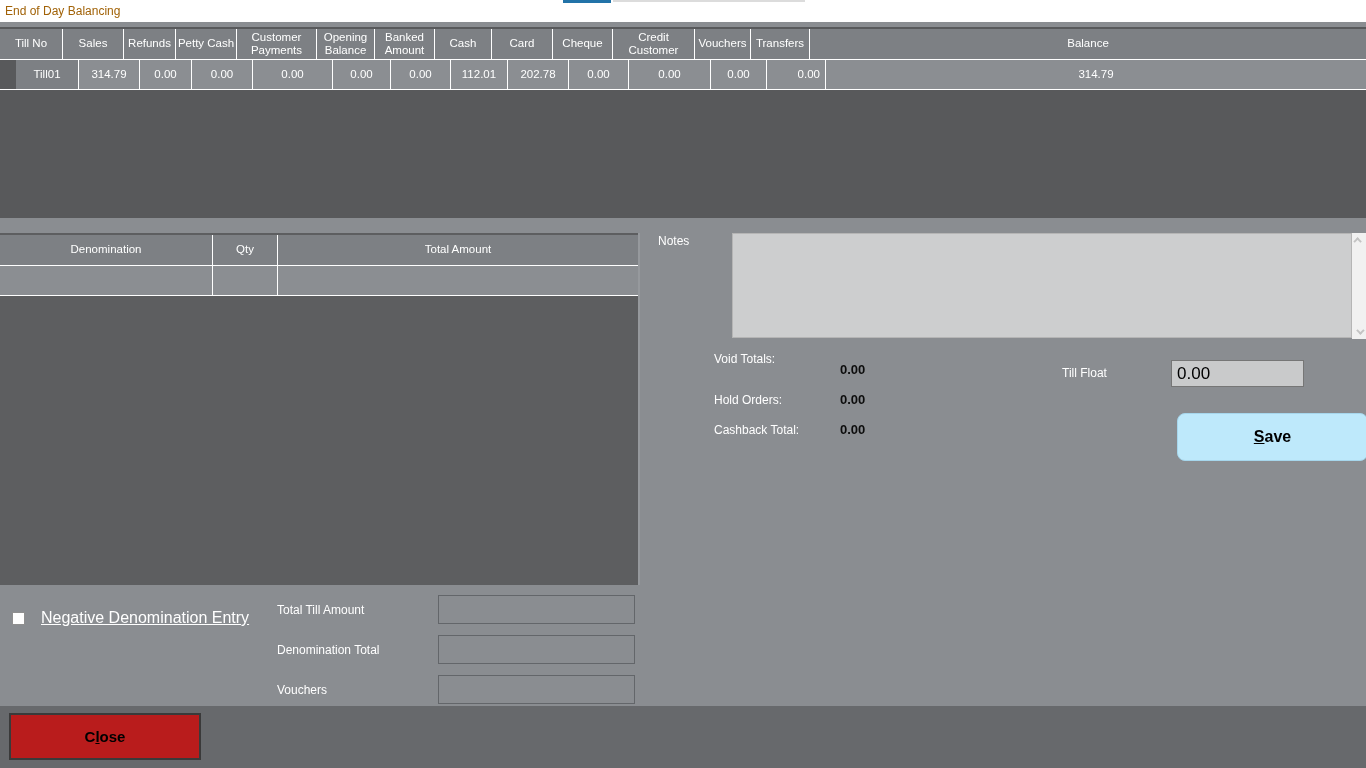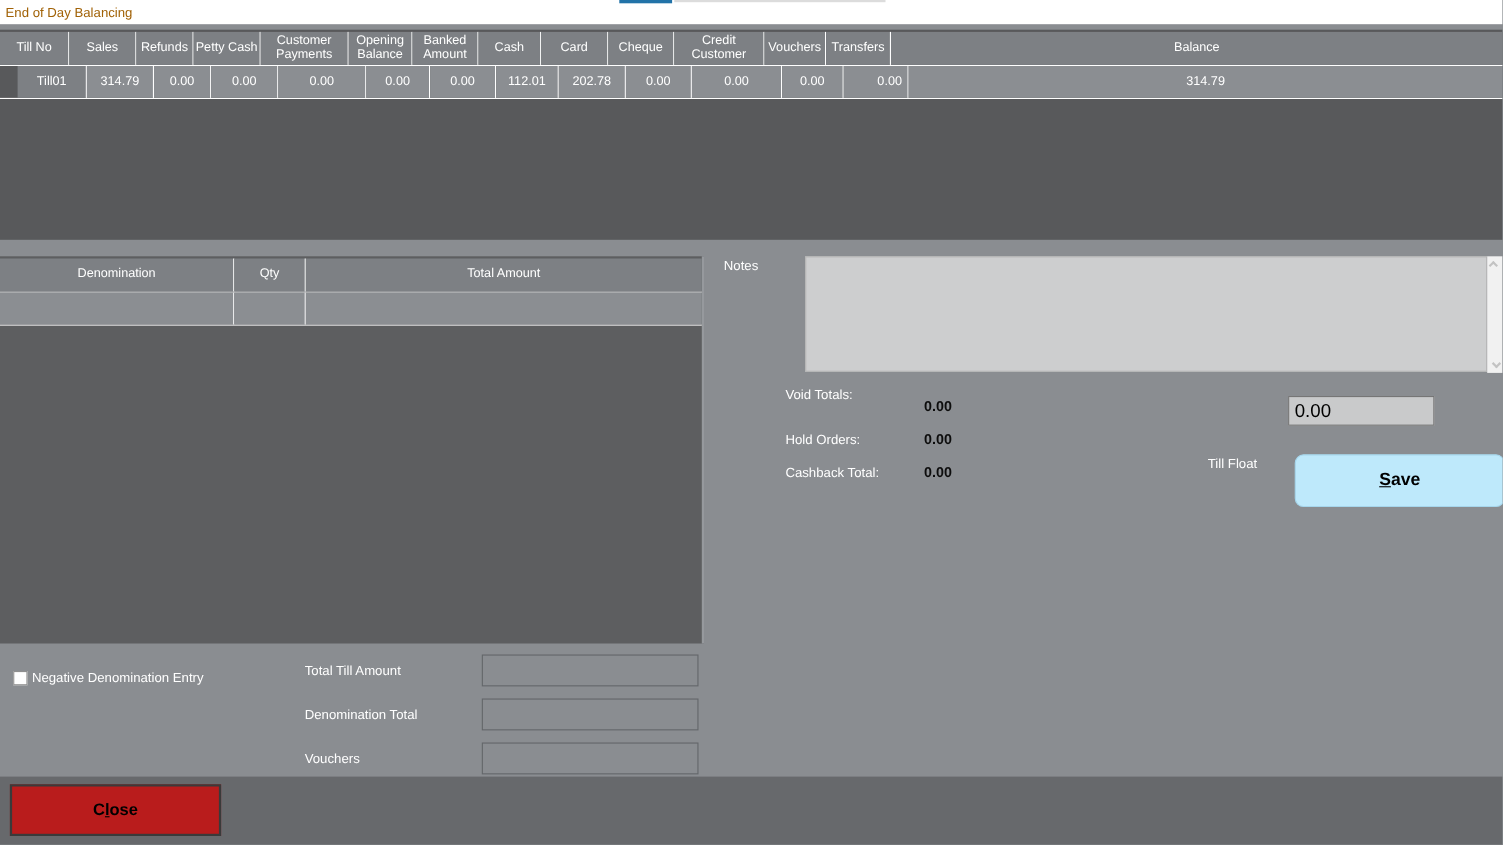--- a/index.html
+++ b/index.html
@@ -78,21 +78,21 @@
   }
   .close-btn {
     position:absolute; left:3px; top:713px; width:192px; height:47px;
     background:#b91c1c; border:2px solid #3a3a3a; font-size:15px;
   }
   .mn { text-decoration:underline; }
 
   
   .chk-wrap { position:absolute; left:12px; top:609px; display:flex; align-items:center; }
   .chk-box { width:13px; height:13px; background:#ffffff; border:1px solid #8f8f8f; display:inline-block; }
-  .chk-lbl { font-size:12px; color:#ffffff; margin-left:4px; white-space:nowrap; }
+  .chk-lbl { font-size:16px; color:#ffffff; margin-left:16px; white-space:nowrap;text-decoration:underline; }
 
   
   .bottom-bar { position:absolute; left:0; top:706px; width:1366px; height:62px; background:#67696c; }
 </style>
 </head>
 <body>
 
 <div class="titlebar">
   <span class="title-text">End of Day Balancing</span>
 </div>
@@ -158,21 +158,21 @@
     </div>
 </div>
 
 <span class="lbl" style="left:714px; top:352px;">Void Totals:</span>
 <span class="val-bold" style="left:840px; top:362px;">0.00</span>
 <span class="lbl" style="left:714px; top:393px;">Hold Orders:</span>
 <span class="val-bold" style="left:840px; top:392px;">0.00</span>
 <span class="lbl" style="left:714px; top:423px;">Cashback Total:</span>
 <span class="val-bold" style="left:840px; top:422px;">0.00</span>
 
-<span class="lbl" style="left:1098px; top:366px;margin-top:48px;">Till Float</span>
+<span class="lbl" style="left:1062px; top:366px;">Till Float</span>
 <input class="tillfloat-input" value="0.00" style="">
 
 <button class="btn save-btn"><span></span><span class="mn">S</span><span>ave</span></button>
 
 <div class="chk-wrap">
   <span class="chk-box"></span>
   <span class="chk-lbl">Negative Denomination Entry</span>
 </div>
 
 <span class="lbl" style="left:277px; top:603px;">Total Till Amount</span>

